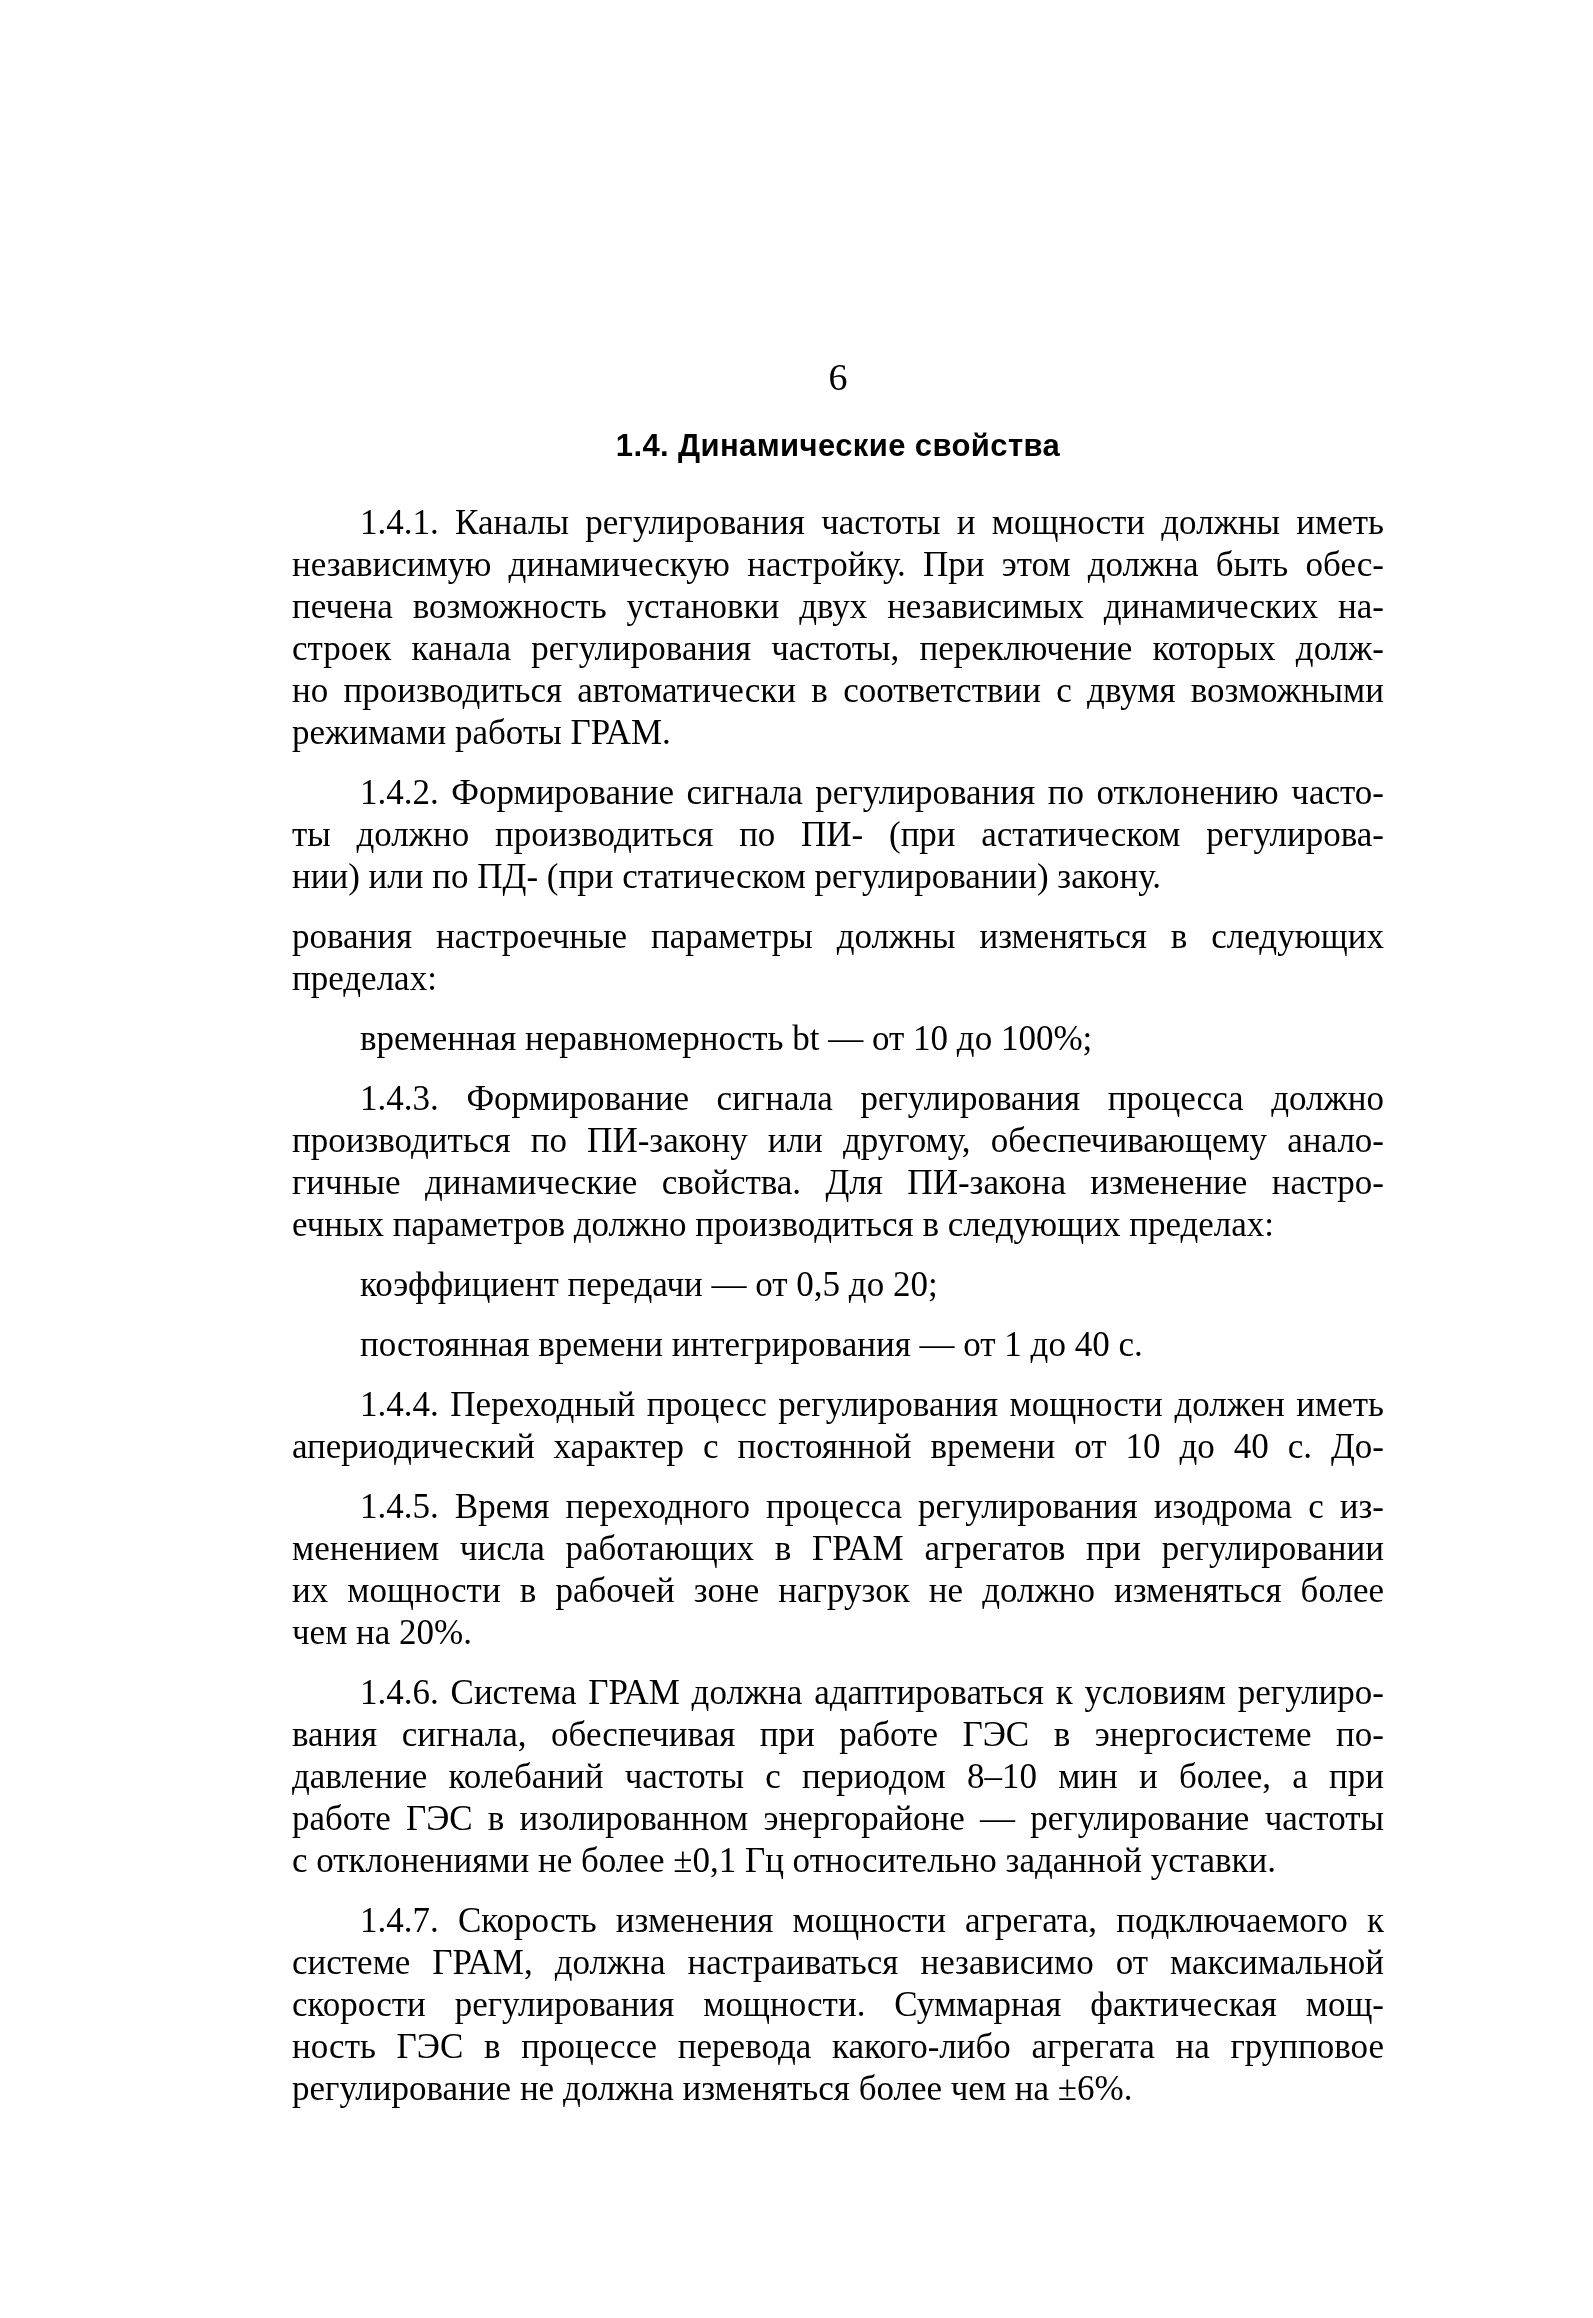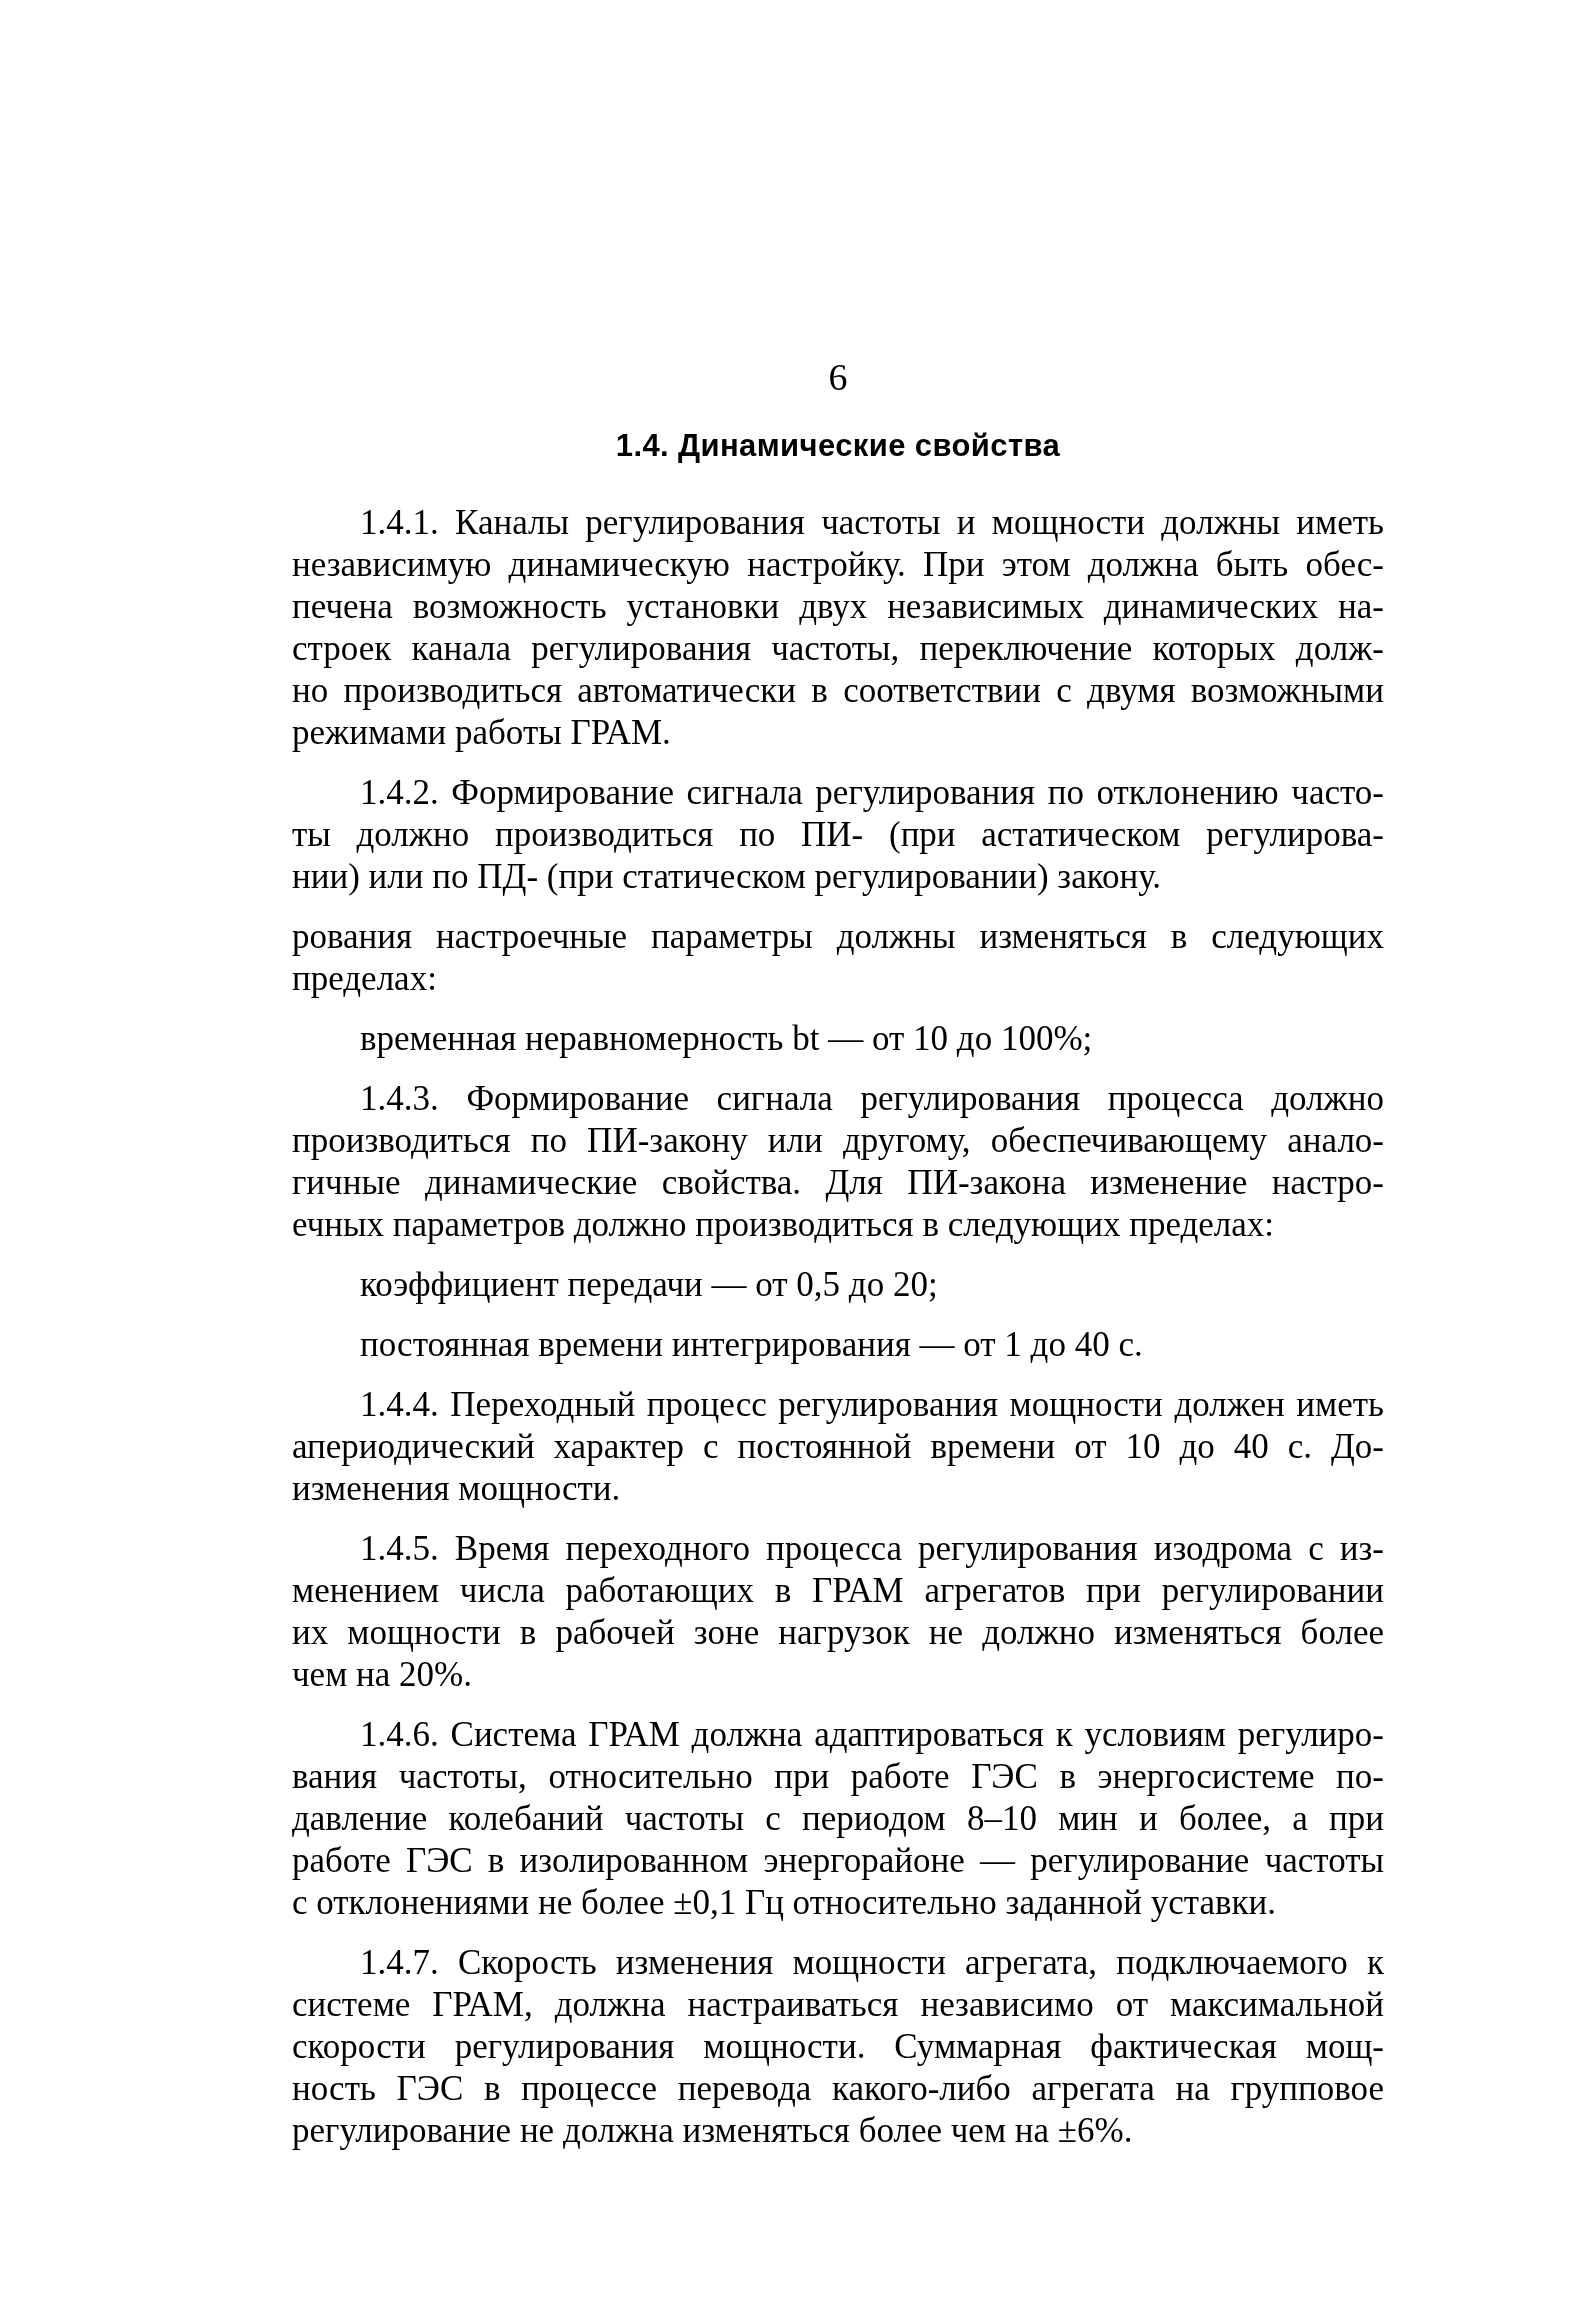--- a/index.html
+++ b/index.html
@@ -96,31 +96,30 @@
       </div>
       <div class="para">
         <div class="line indent">коэффициент передачи — от 0,5 до 20;</div>
       </div>
       <div class="para">
         <div class="line indent">постоянная времени интегрирования — от 1 до 40 с.</div>
       </div>
       <div class="para">
         <div class="line indent j">1.4.4. Переходный процесс регулирования мощности должен иметь</div>
         <div class="line j">апериодический характер с постоянной времени от 10 до 40 с. До-</div>
-        <div class="line">изменения мощности.</div>
       </div>
       <div class="para">
         <div class="line indent j">1.4.5. Время переходного процесса регулирования изодрома с из-</div>
         <div class="line j">менением числа работающих в ГРАМ агрегатов при регулировании</div>
         <div class="line j">их мощности в рабочей зоне нагрузок не должно изменяться более</div>
         <div class="line">чем на 20%.</div>
       </div>
       <div class="para">
         <div class="line indent j">1.4.6. Система ГРАМ должна адаптироваться к условиям регулиро-</div>
-        <div class="line j">вания частоты, относительно при работе ГЭС в энергосистеме по-</div>
+        <div class="line j">вания сигнала, обеспечивая при работе ГЭС в энергосистеме по-</div>
         <div class="line j">давление колебаний частоты с периодом 8–10 мин и более, а при</div>
         <div class="line j">работе ГЭС в изолированном энергорайоне — регулирование частоты</div>
         <div class="line">с отклонениями не более ±0,1 Гц относительно заданной уставки.</div>
       </div>
       <div class="para">
         <div class="line indent j">1.4.7. Скорость изменения мощности агрегата, подключаемого к</div>
         <div class="line j">системе ГРАМ, должна настраиваться независимо от максимальной</div>
         <div class="line j">скорости регулирования мощности. Суммарная фактическая мощ-</div>
         <div class="line j">ность ГЭС в процессе перевода какого-либо агрегата на групповое</div>
         <div class="line">регулирование не должна изменяться более чем на ±6%.</div>

